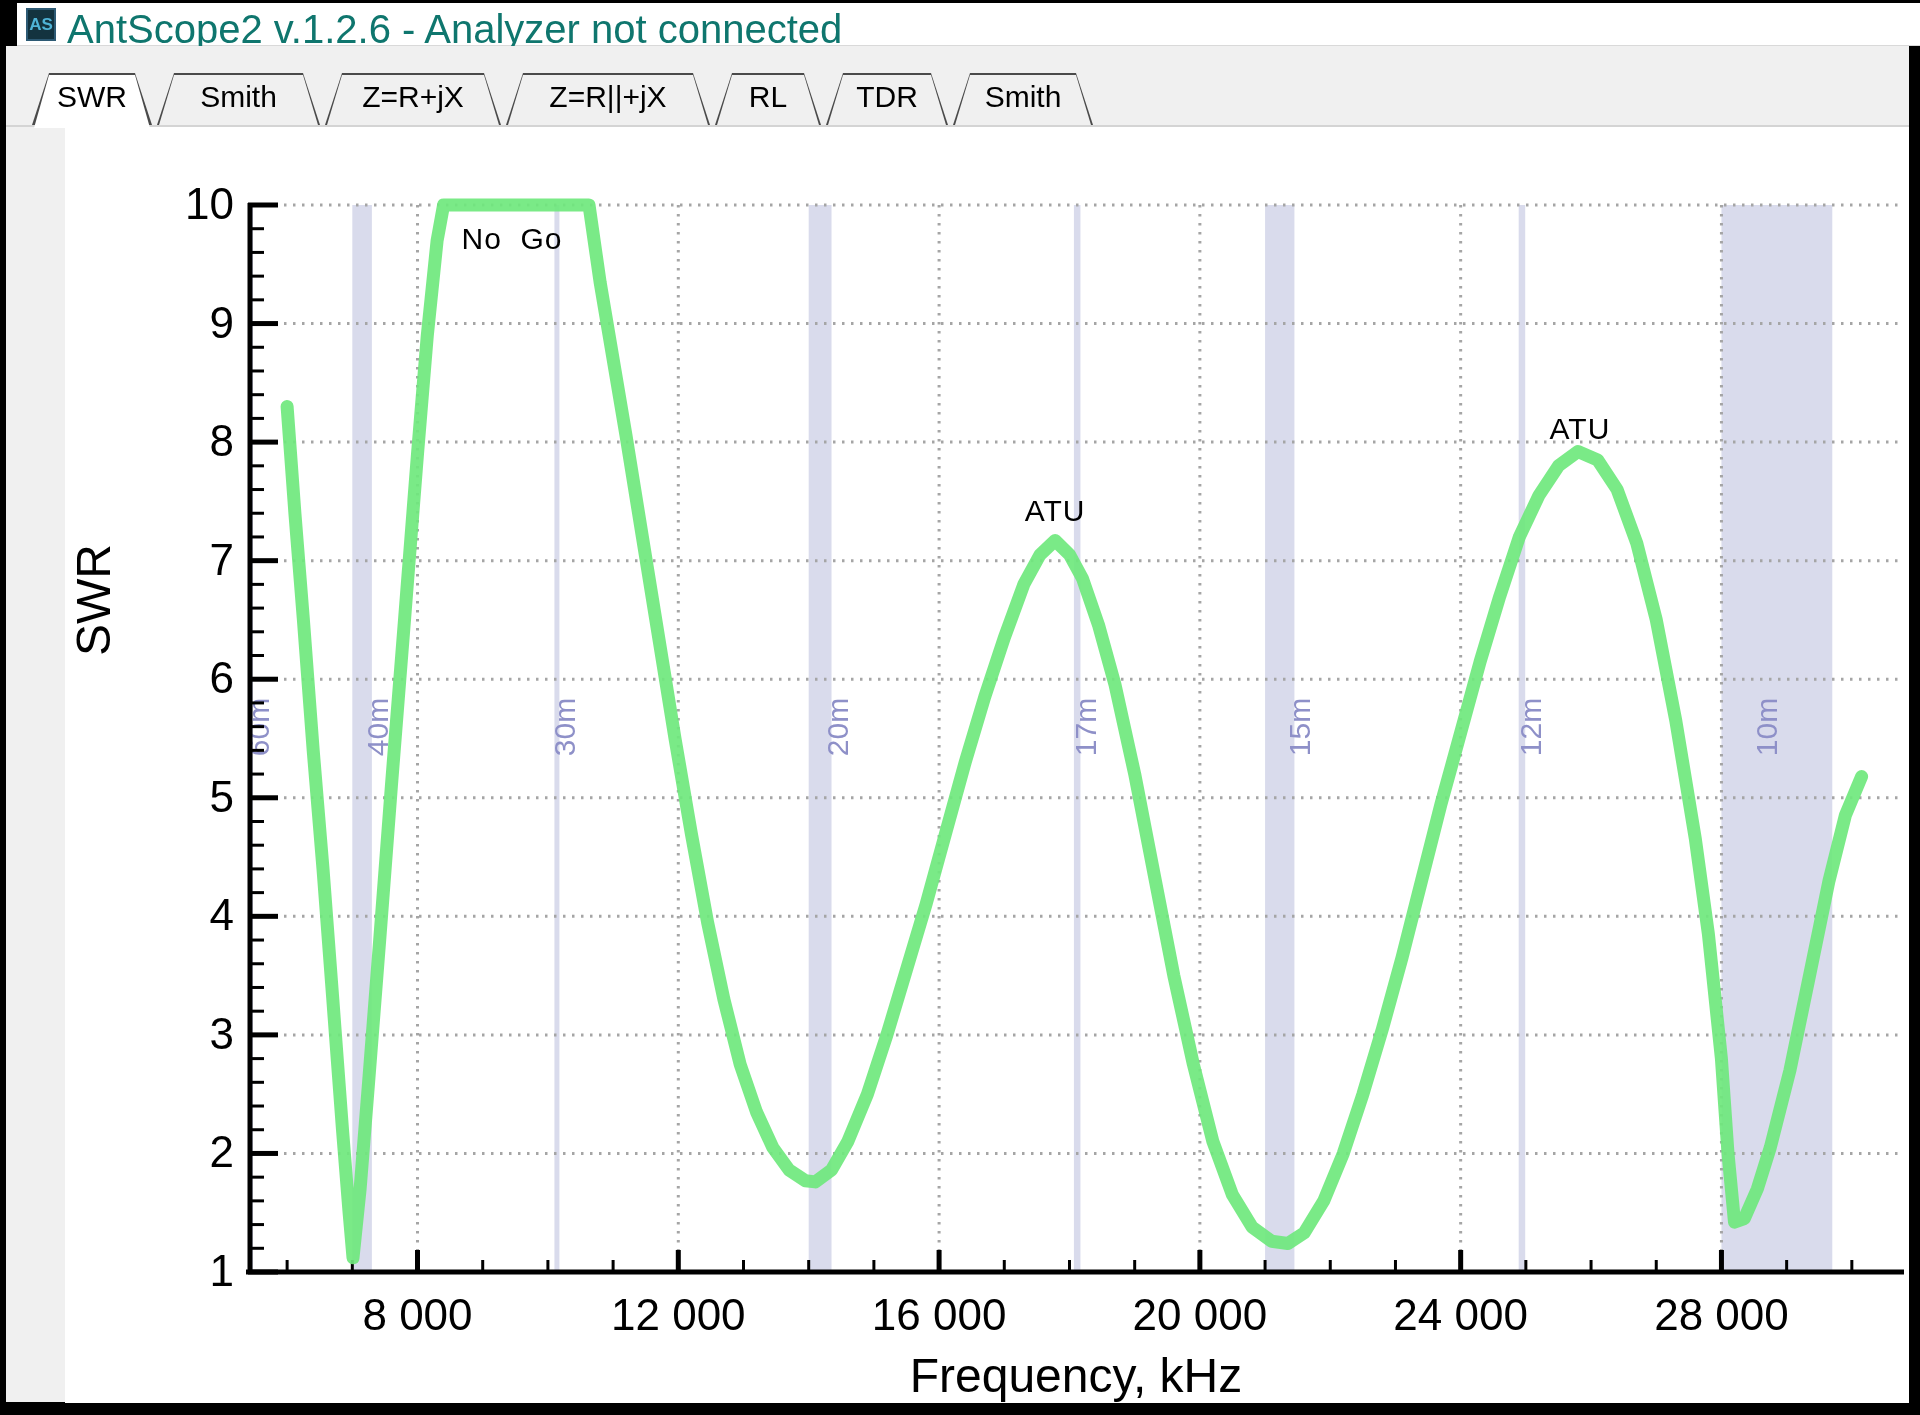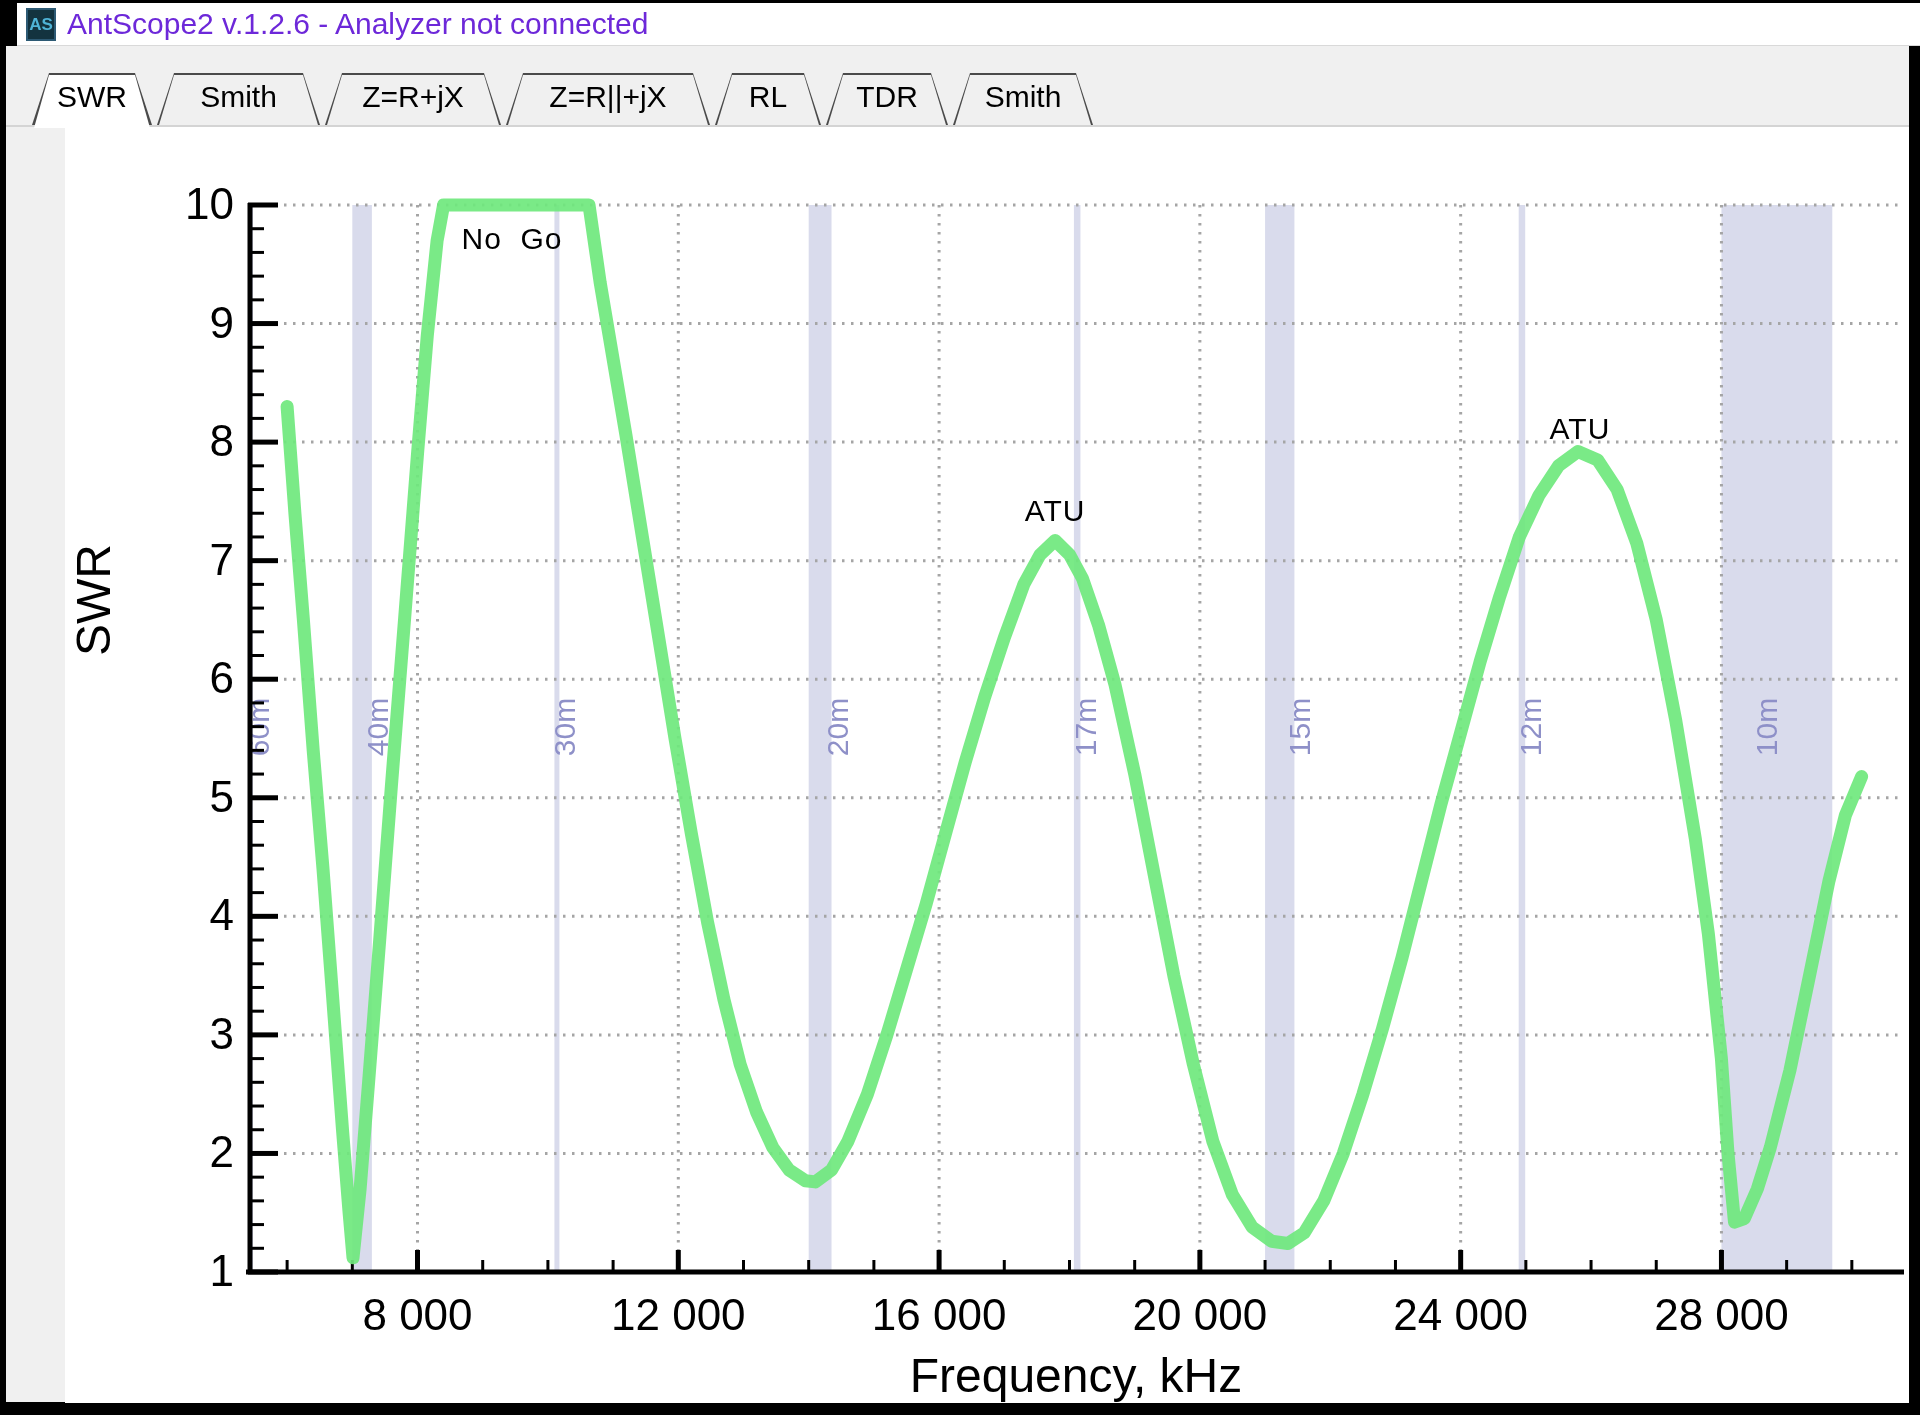--- a/index.html
+++ b/index.html
@@ -2,21 +2,21 @@
 <html><head>
 <meta charset="utf-8">
 <style>
   html,body{margin:0;padding:0;background:#222;}
   *{box-sizing:border-box;}
   body{font-family:"Liberation Sans",sans-serif;}
   .window{position:relative;width:1920px;height:1415px;background:#000;overflow:hidden;}
   .titlebar{position:absolute;left:17px;top:3px;width:1914px;height:43px;background:#ffffff;border-bottom:1px solid #d9d9d9;}
   .app-icon{position:absolute;left:9px;top:5px;width:30px;height:33px;background:#13333f;border:2px solid #2d5a74;display:flex;align-items:center;justify-content:center;}
   .app-icon span{color:#4fb3d6;font-size:17px;font-weight:bold;letter-spacing:0px;}
-  .title-text{position:absolute;left:50px;top:4px;font-size:30px;color:#6d28d9;white-space:nowrap;}
+  .title-text{position:absolute;left:50px;top:4px;font-size:40px;color:#0f766e;white-space:nowrap;}
   .app-area{position:absolute;left:6px;top:46px;width:1903px;height:1356px;background:#f0f0f0;}
   
   .chart-panel{position:absolute;left:59px;top:81px;width:1844px;height:1276px;background:#ffffff;}
   
   .tab-baseline{position:absolute;left:0;top:79px;width:1903px;height:2px;background:#d4d4d4;}
   .tabbar{position:absolute;left:26px;top:27px;height:53px;display:flex;}
   .tab{position:relative;height:52px;margin-right:5px;}
   .tab-border{position:absolute;left:0;right:0;top:0;bottom:0;background:#4a4a4a;
     clip-path:polygon(17px 0,calc(100% - 17px) 0,100% 100%,0 100%);border-radius:10px 10px 0 0;}
   .tab-fill{position:absolute;left:2px;right:2px;top:2px;bottom:0;background:#f0f0f0;

